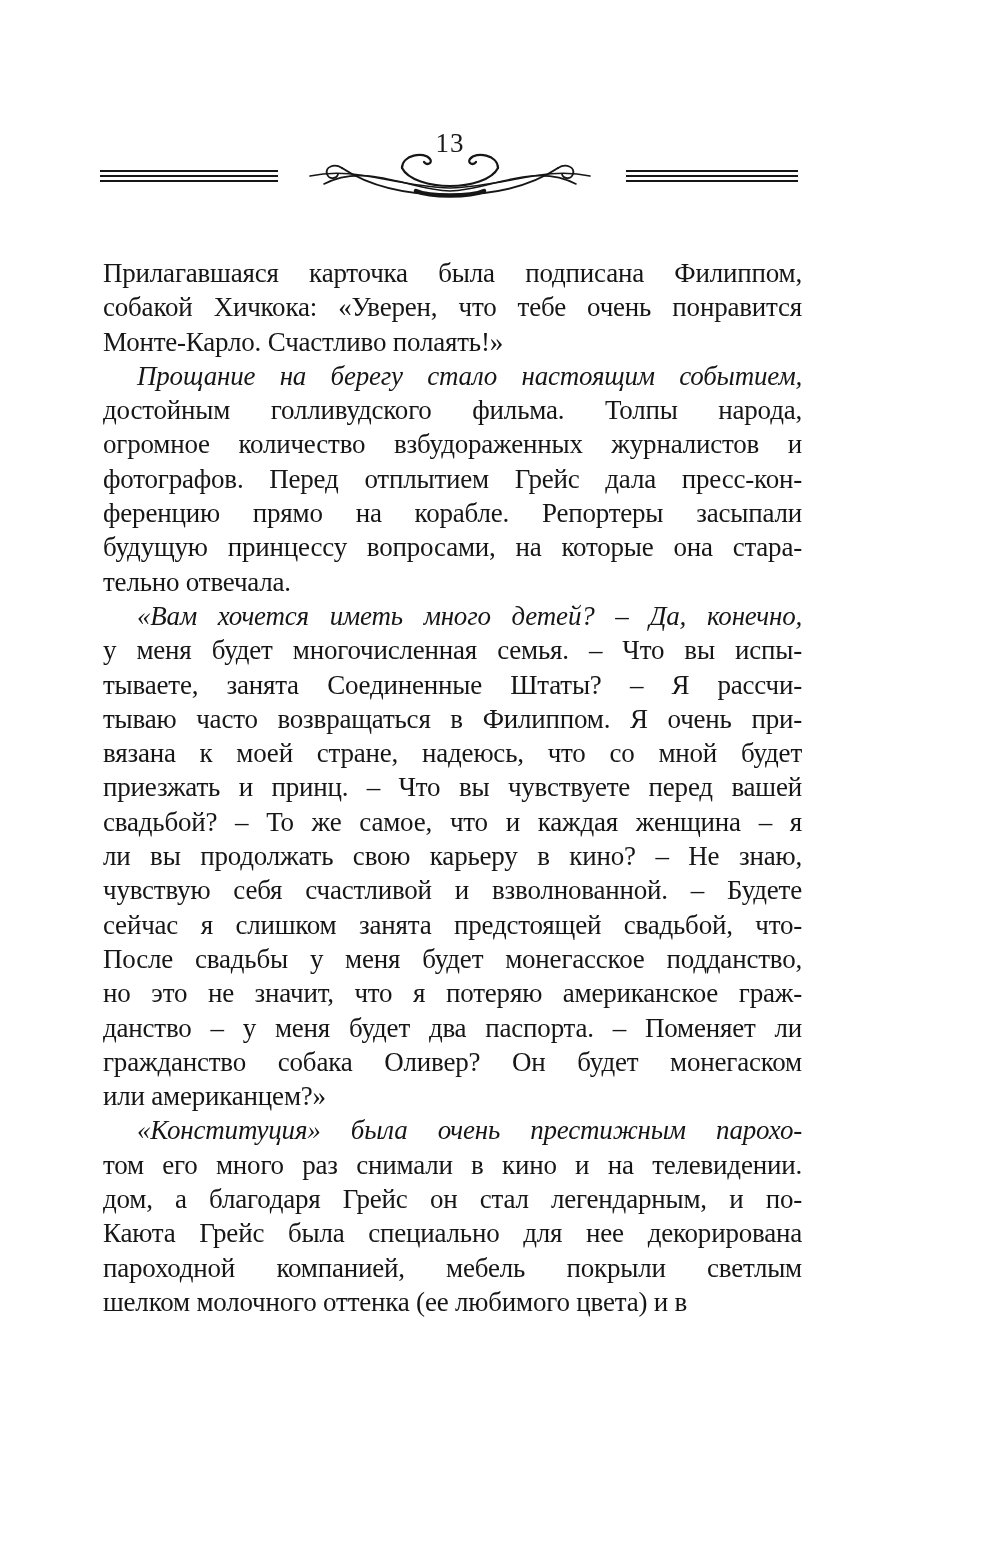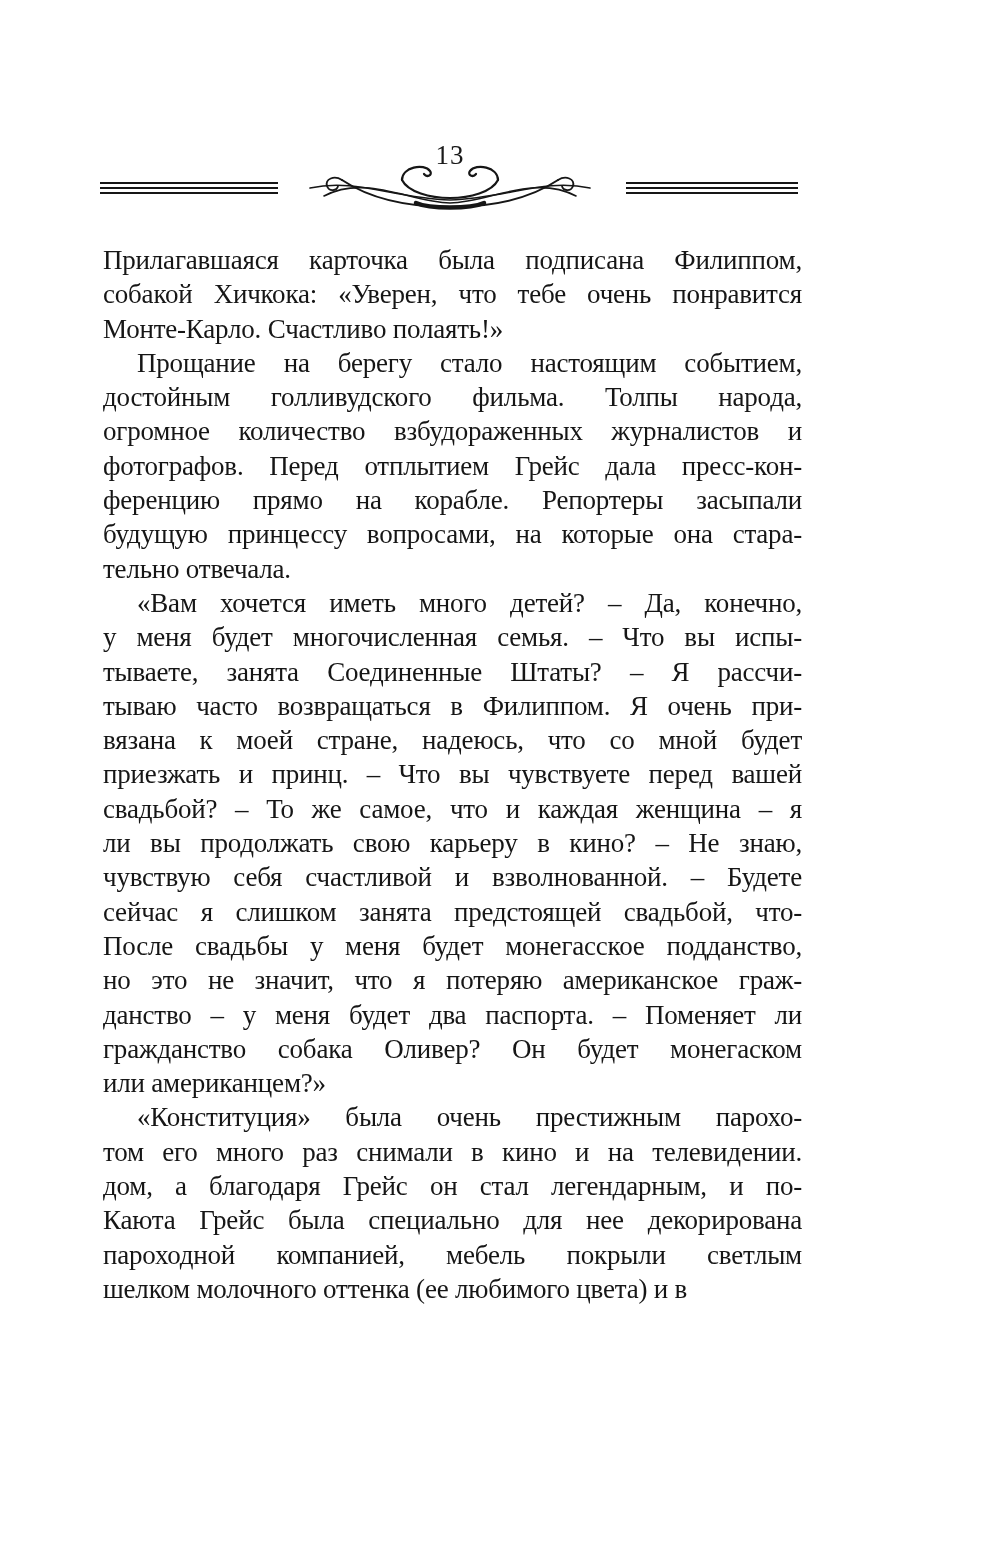--- a/index.html
+++ b/index.html
@@ -13,21 +13,21 @@
     height: 1552px;
     background: #ffffff;
     font-family: "Liberation Serif", "DejaVu Serif", serif;
     color: #161616;
     overflow: hidden;
   }
   
   .header {
     position: absolute;
     left: 100px;
-    top: 140px;
+    top: 128px;
     width: 700px;
   }
   .pagenum {
     text-align: center;
     font-size: 27px;
     line-height: 30px;
     letter-spacing: 1px;
     color: #1a1a1a;
   }
   .divider {
@@ -57,37 +57,38 @@
   }
   .flourish path {
     fill: none;
     stroke: #161616;
     stroke-linecap: round;
   }
   
   .text-block {
     position: absolute;
     left: 103px;
-    top: 243px;
+    top: 256px;
     width: 699px;
     font-size: 27px;
     line-height: 34.3px;
   }
   .line {
     text-align: justify;
     text-align-last: justify;
     white-space: nowrap;
     letter-spacing: -0.2px;
   }
   .line.last {
     text-align: center;
     text-align-last: left;
   }
   .line.indent {
     padding-left: 34px;
+    font-style: italic;
   }
 </style>
 </head>
 <body>
 
 <div class="page">
 
   <div class="header">
     <div class="pagenum">13</div>
 

